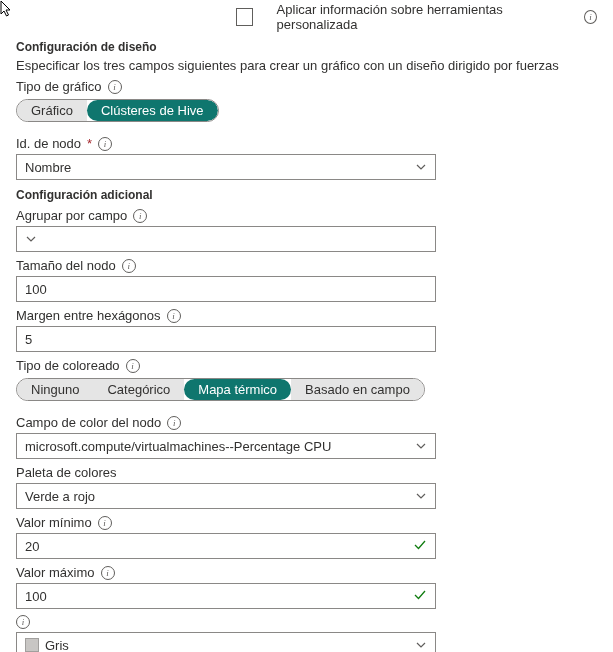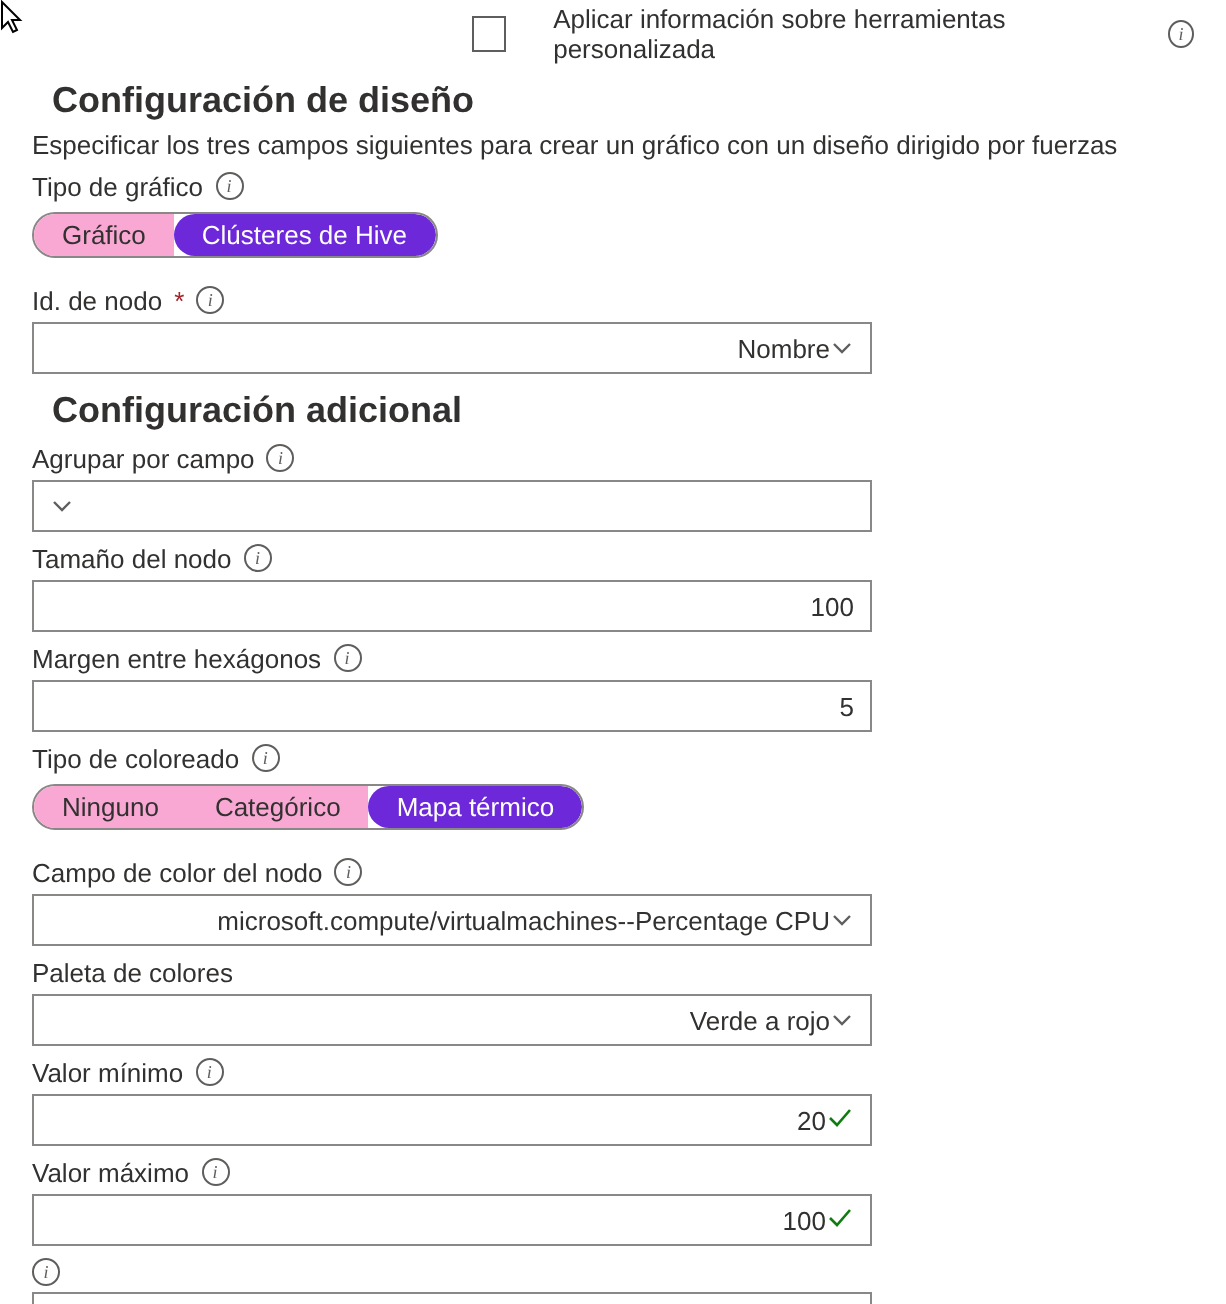--- a/index.html
+++ b/index.html
@@ -22,31 +22,31 @@
     gap: 24px;
     margin-left: 220px;
     margin-top: 2px;
   }
   .checkbox {
     width: 18px; height: 18px;
     border: 1px solid #605e5c;
     background: #fff;
   }
   h2.section {
-    font-size: 18px;
+    font-size: 12px;
     font-weight: 600;
-    margin: 8px 0 4px 10px;
+    margin: 8px 0 4px 0;
     color: #323130;
   }
   .desc {
     margin: 2px 0 6px 0;
   }
   .field-label {
     display: flex;
-    align-items: flex-start;
+    align-items: center;
     gap: 6px;
     margin: 6px 0 3px 0;
   }
   .req { color: #a4262c; }
   .info-icon {
     display: inline-flex;
     align-items: center; justify-content: center;
     width: 14px; height: 14px;
     border: 1px solid #605e5c;
     border-radius: 50%;
@@ -58,45 +58,44 @@
   .pill-group {
     display: inline-flex;
     border: 1px solid #8a8886;
     border-radius: 14px;
     overflow: hidden;
     margin: 2px 0 8px 0;
   }
   .pill {
     padding: 3px 14px;
     font-size: 13px;
-    background: #f9a8d4;
+    background: #e5e5e5;
     color: #323130;
     cursor: pointer;
     white-space: nowrap;
   }
   .pill.selected {
-    background: #6d28d9;
+    background: #0f766e;
     color: #fff;
     border-radius: 14px;
   }
   .select, .text-input {
     width: 420px;
     height: 26px;
     border: 1px solid #8a8886;
     background: #fff;
     display: flex;
     align-items: center;
     padding: 0 8px;
     position: relative;
   }
   .select .value, .text-input .value {
     flex: 1;
     white-space: nowrap;
     overflow: hidden;
-    text-align: right;
   }
   .chevron {
     width: 12px; height: 12px;
     display: inline-flex;
     align-items: center; justify-content: center;
   }
   .chevron svg { width: 12px; height: 12px; }
   .check-mark svg { width: 14px; height: 14px; }
   .check-mark { color: #107c10; }
   .color-swatch {
@@ -178,20 +177,21 @@
 </div>
 
 <div class="field-label">
   <span>Tipo de coloreado</span>
   <span class="info-icon">i</span>
 </div>
 <div class="pill-group">
   <div class="pill">Ninguno</div>
   <div class="pill">Categórico</div>
   <div class="pill selected">Mapa térmico</div>
+  <div class="pill">Basado en campo</div>
 </div>
 
 <div class="field-label">
   <span>Campo de color del nodo</span>
   <span class="info-icon">i</span>
 </div>
 <div class="select">
   <span class="value">microsoft.compute/virtualmachines--Percentage CPU</span>
   <span class="chevron">
       <svg viewBox="0 0 12 12">

